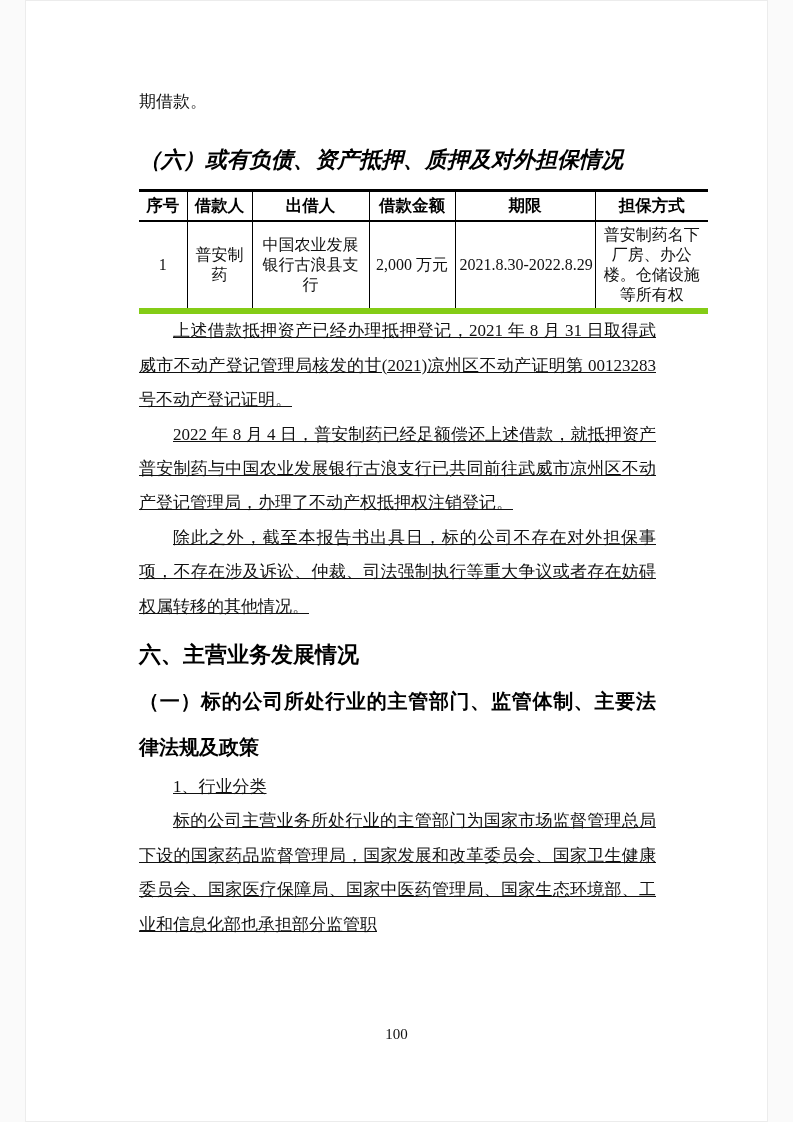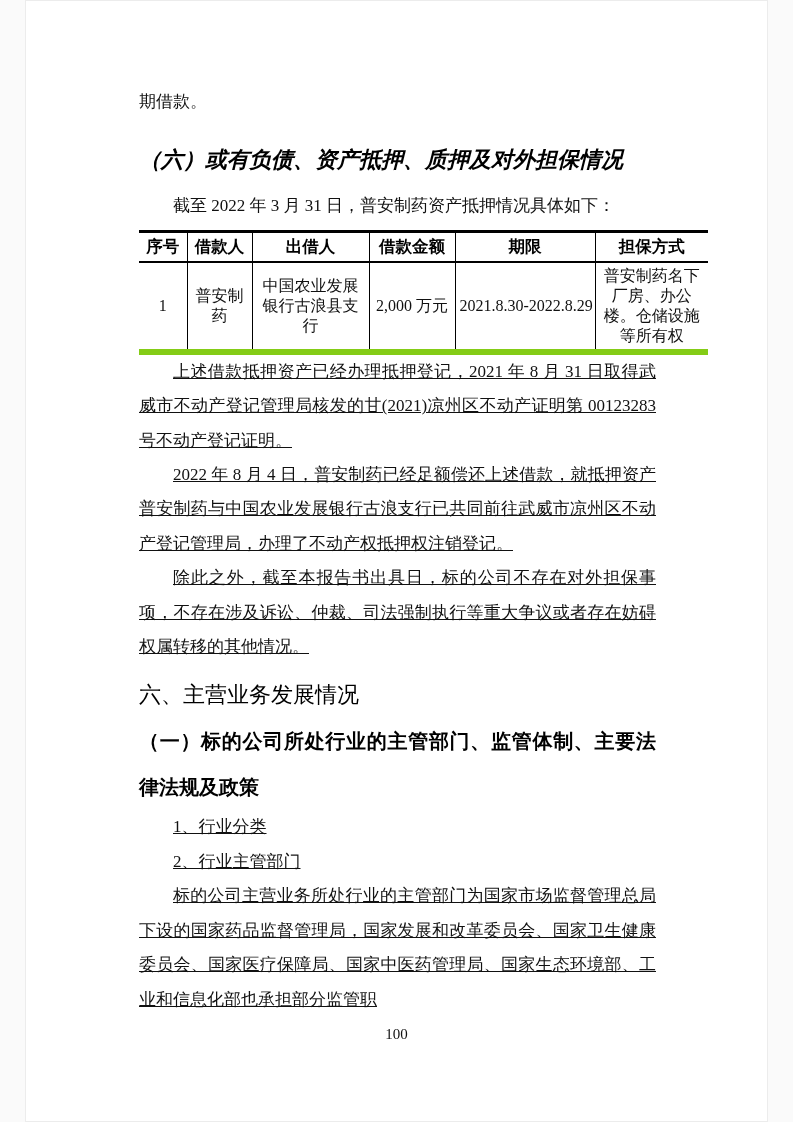--- a/index.html
+++ b/index.html
@@ -27,21 +27,21 @@
     font-family:"Liberation Sans","DejaVu Sans",sans-serif;
     font-weight:bold;
     font-size:22px;
     line-height:30px;
     margin:26px 0 14px 0;
     color:#000;
     font-style:italic;
   }
   h2.h-chap {
     font-family:"Liberation Sans","DejaVu Sans",sans-serif;
-    font-weight:normal;
+    font-weight:bold;
     font-size:22px;
     line-height:30px;
     margin:16px 0 0 0;
     color:#000;
   }
   h3.h-sub {
     font-family:Liberation Serif, serif;
     font-weight:bold;
     font-size:20px;
     line-height:46px;
@@ -93,21 +93,20 @@
 </style>
 </head>
 <body>
 
 <div class="page">
 
   <p class="body">期借款。</p>
 
   <h2 class="h-sec">（六）或有负债、资产抵押、质押及对外担保情况</h2>
 
-  <p class="body indent">截至 2022 年 3 月 31 日，普安制药资产抵押情况具体如下：</p>
 
   <table class="mortgage">
     <colgroup>
       <col style="width:48px">
       <col style="width:65px">
       <col style="width:117px">
       <col style="width:86px">
       <col style="width:140px">
       <col style="width:113px">
     </colgroup>
@@ -139,19 +138,18 @@
 
   <p class="body indent sp">除此之外，截至本报告书出具日，标的公司不存在对外担保事项，不存在涉及诉讼、仲裁、司法强制执行等重大争议或者存在妨碍权属转移的其他情况。</p>
 
   <h2 class="h-chap">六、主营业务发展情况</h2>
 
   <h3 class="h-sub">（一）标的公司所处行业的主管部门、监管体制、主要法律法规及政策</h3>
 
   <p class="body indent sp">1、行业分类</p>
 
 
-  <p class="body indent sp">2、行业主管部门</p>
 
   <p class="body indent sp">标的公司主营业务所处行业的主管部门为国家市场监督管理总局下设的国家药品监督管理局，国家发展和改革委员会、国家卫生健康委员会、国家医疗保障局、国家中医药管理局、国家生态环境部、工业和信息化部也承担部分监管职</p>
 
   <div class="pageno">100</div>
 
 </div>
 
 </body></html>

